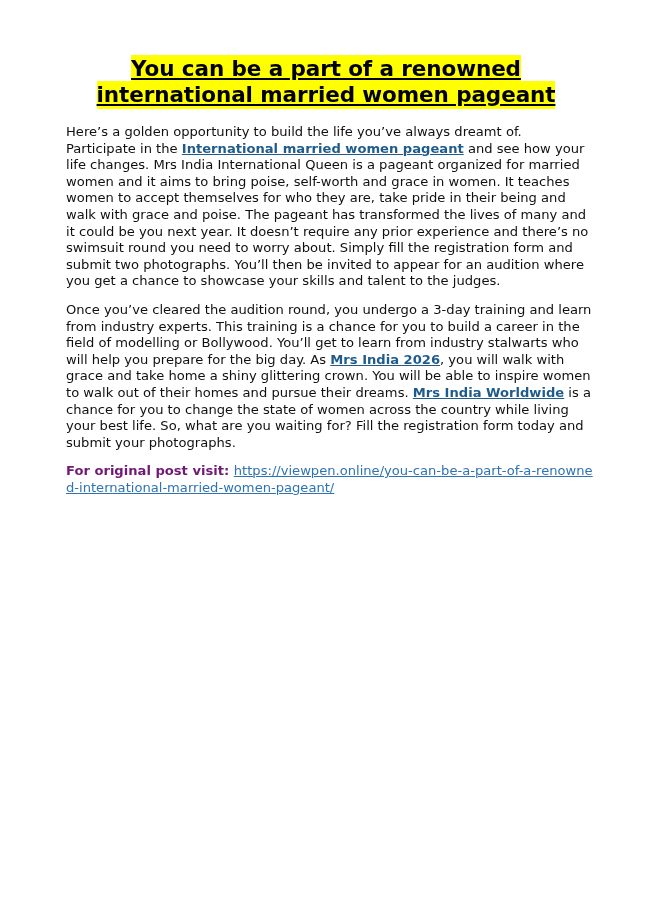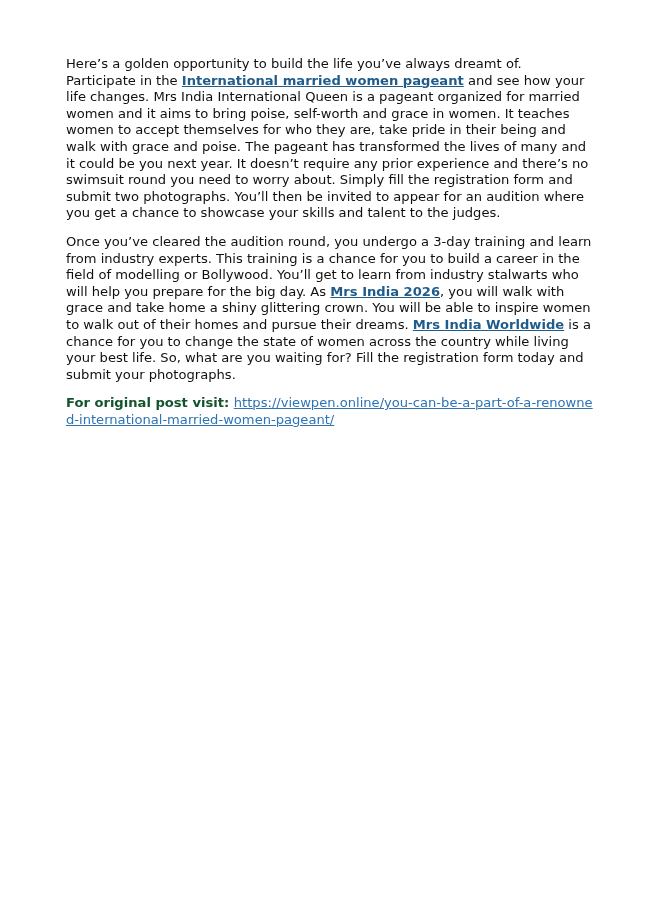--- a/index.html
+++ b/index.html
@@ -68,29 +68,33 @@
   a.url-link {
     color: #2e74b5;
     font-weight: normal;
     text-decoration: underline;
     text-underline-offset: 1px;
     text-decoration-thickness: 1px;
     word-break: break-all;
   }
   .bold-label {
     font-weight: bold;
-    color: #14532d;
+    color: #701a75;
   }
 </style>
 </head>
 <body>
 
 <div class="page">
   <div class="content">
 
+    <h1 class="doc-title">
+      <span class="hl">You can be a part of a renowned</span><br>
+      <span class="hl">international married women pageant</span>
+    </h1>
 
     <p class="para"><span>Here’s a golden opportunity to build the life you’ve always dreamt of. Participate in the </span><a class="inline-link" href="#">International married women pageant</a><span> and see how your life changes. Mrs India International Queen is a pageant organized for married women and it aims to bring poise, self-worth and grace in women. It teaches women to accept themselves for who they are, take pride in their being and walk with grace and poise. The pageant has transformed the lives of many and it could be you next year. It doesn’t require any prior experience and there’s no swimsuit round you need to worry about. Simply fill the registration form and submit two photographs. You’ll then be invited to appear for an audition where you get a chance to showcase your skills and talent to the judges.</span></p>
 
     <p class="para"><span>Once you’ve cleared the audition round, you undergo a 3-day training and learn from industry experts. This training is a chance for you to build a career in the field of modelling or Bollywood. You’ll get to learn from industry stalwarts who will help you prepare for the big day. As </span><a class="inline-link" href="#">Mrs India 2026</a><span>, you will walk with grace and take home a shiny glittering crown. You will be able to inspire women to walk out of their homes and pursue their dreams. </span><a class="inline-link" href="#">Mrs India Worldwide</a><span> is a chance for you to change the state of women across the country while living your best life. So, what are you waiting for? Fill the registration form today and submit your photographs.</span></p>
 
     <p class="para last"><span class="bold-label">For original post visit: </span><a class="url-link" href="#">https://viewpen.online/you-can-be-a-part-of-a-renowned-international-married-women-pageant/</a></p>
 
   </div>
 </div>
 

